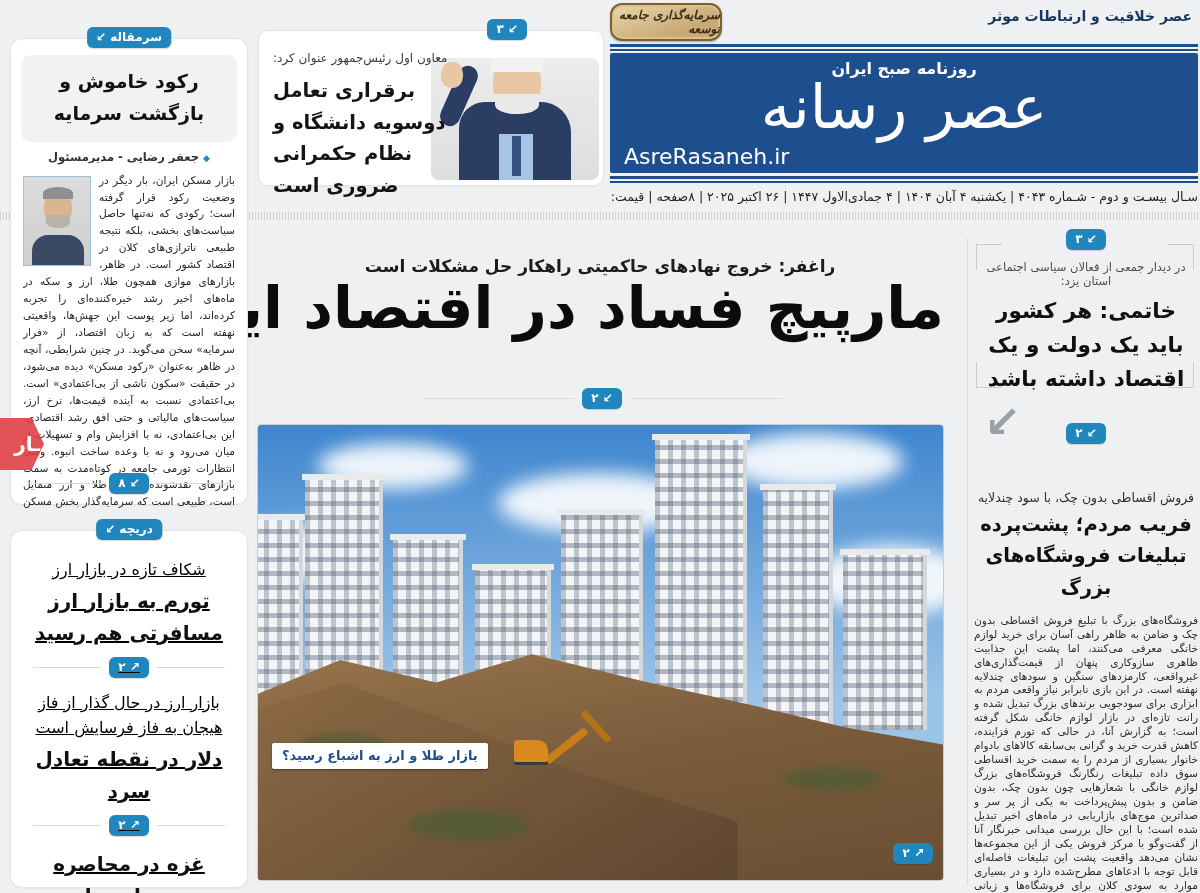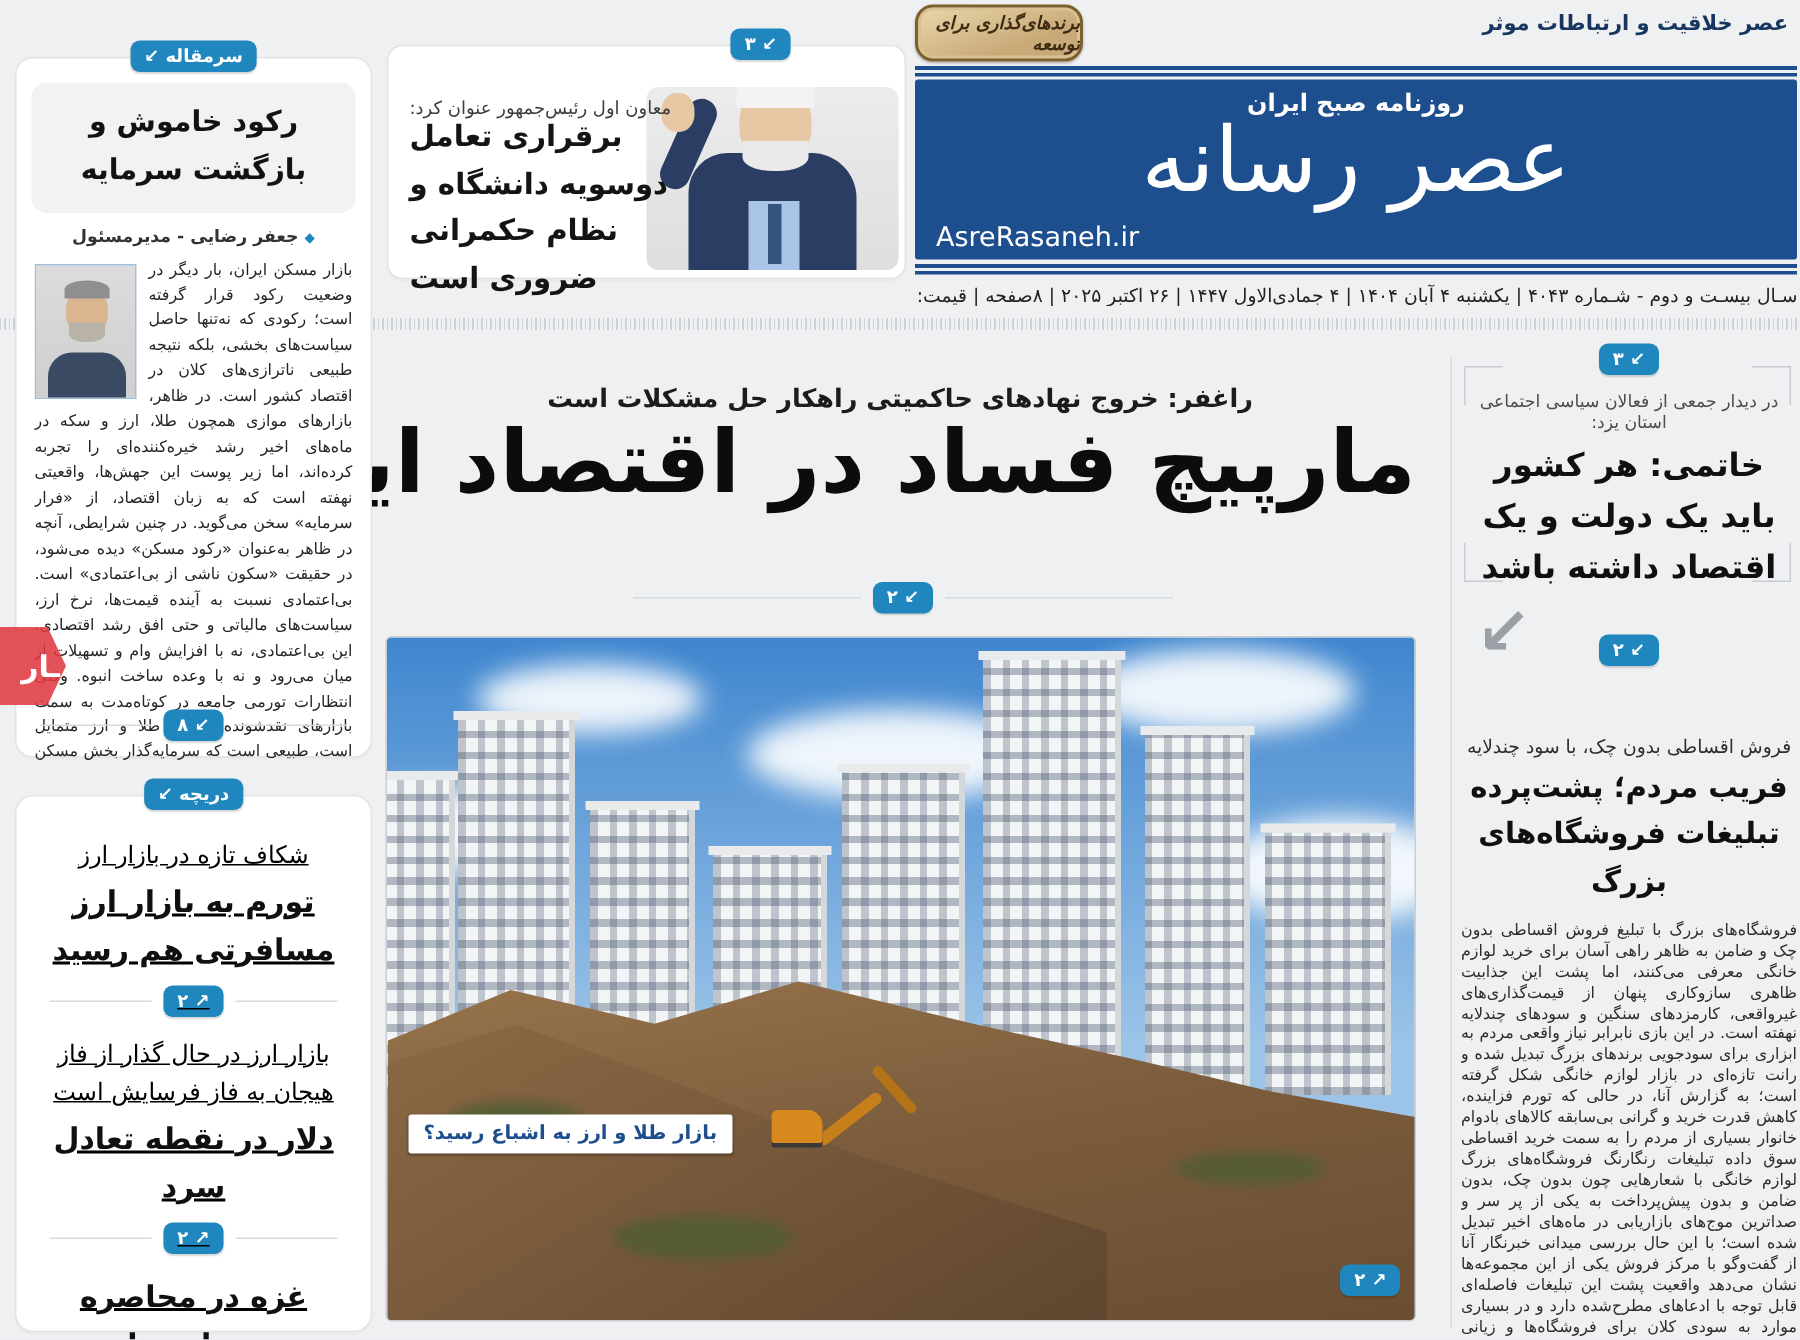--- a/index.html
+++ b/index.html
@@ -25,35 +25,35 @@
     font-size:12px; font-weight:bold; font-style:italic; color:#3d2c12; overflow:hidden;
   }
   .rule-double { position:absolute; right:2px; width:588px; height:7px;
     background:linear-gradient(#1d4e8e 0 3px, #eef0f2 3px 5px, #1d4e8e 5px 7px); }
   .masthead {
     position:absolute; top:53px; right:2px; width:588px; height:120px;
     background:#1d4e8e; border-radius:2px; color:#fff; text-align:center; overflow:hidden;
   }
   .masthead .mh-kicker { margin-top:6px; font-size:16px; font-weight:bold; letter-spacing:1px; }
   .masthead .mh-title { font-size:60px; font-weight:normal; line-height:1.05; margin-top:-2px; }
-  .masthead .mh-domain { position:absolute; left:14px; bottom:4px; font-size:18px; direction:ltr; }
+  .masthead .mh-domain { position:absolute; left:14px; bottom:4px; font-size:22px; direction:ltr; }
   .dateline { position:absolute; top:189px; right:2px; width:588px; text-align:center;
     font-size:12.5px; color:#222; white-space:nowrap; overflow:hidden; }
   .ticker { position:absolute; top:212px; left:0; width:1200px; height:8px; opacity:.75;
     background:repeating-linear-gradient(90deg,#c3c7cd 0 1px, transparent 1px 3px); }
   
   .badge { display:inline-block; background:#1f87bd; color:#fff; font-weight:bold;
     font-size:12px; line-height:1; padding:4px 9px 5px; border-radius:6px; direction:ltr;
     box-shadow:0 1px 1px rgba(0,0,0,.15); }
   .rule-badge { position:absolute; display:flex; align-items:center; gap:8px; }
   .rule-badge .hair { height:1px; background:#d6d9dd; flex:1; min-width:60px; }
   
   #aref-card { top:30px; right:596px; width:346px; height:156px; border-radius:10px; }
   #aref-card .a-badge { position:absolute; top:-12px; right:76px; }
-  #aref-card .a-kicker { position:absolute; top:34px; left:14px; width:180px;
+  #aref-card .a-kicker { position:absolute; top:20px; left:14px; width:180px;
     font-size:12px; color:#3c3c3c; text-align:left; direction:rtl; }
   #aref-card .a-headline { position:absolute; top:44px; left:14px; width:186px;
     font-size:19.5px; font-weight:bold; color:#141414; line-height:1.62; text-align:left; }
   .aref-photo { position:absolute; right:4px; bottom:5px; width:168px; height:122px;
     background:linear-gradient(#ececec,#dedede); border-radius:8px; overflow:hidden; }
   .ar-body { position:absolute; bottom:-18px; right:28px; width:112px; height:96px;
     background:#2b3d63; border-radius:26px 30px 0 0; }
   .ar-shirt { position:absolute; bottom:0; right:66px; width:34px; height:46px; background:#a8c4e6; }
   .ar-tie  { position:absolute; bottom:4px; right:78px; width:9px; height:40px; background:#31537d; }
   .ar-head { position:absolute; bottom:72px; right:58px; width:48px; height:52px;
@@ -159,21 +159,21 @@
     background:rgba(224,58,66,.88); color:#fff; font-weight:bold; font-size:20px;
     display:flex; align-items:center; justify-content:flex-start; padding-right:4px;
     clip-path:polygon(0 0, 72% 0, 100% 50%, 72% 100%, 0 100%); z-index:5; }
 </style>
 </head>
 <body>
 
 <div id="paper">
 
   <div class="tagline">عصر خلاقیت و ارتباطات موثر</div>
-  <div class="seal">برندهای‌گذاری برای توسعه</div>
+  <div class="seal">سرمایه‌گذاری جامعه توسعه</div>
   <div class="rule-double" style="top:44px"></div>
   <div class="masthead">
     <div class="mh-kicker">روزنامه صبح ایران</div>
     <div class="mh-title">عصر رسانه</div>
     <div class="mh-domain">AsreRasaneh.ir</div>
   </div>
   <div class="rule-double" style="top:176px"></div>
   <div class="dateline">سـال بیسـت و دوم - شـماره ۴۰۴۳ | یکشنبه ۴ آبان ۱۴۰۴ | ۴ جمادی‌الاول ۱۴۴۷ | ۲۶ اکتبر ۲۰۲۵ | ۸صفحه | قیمت: ۸۰۰۰ تومان</div>
   <div class="ticker"></div>
 

